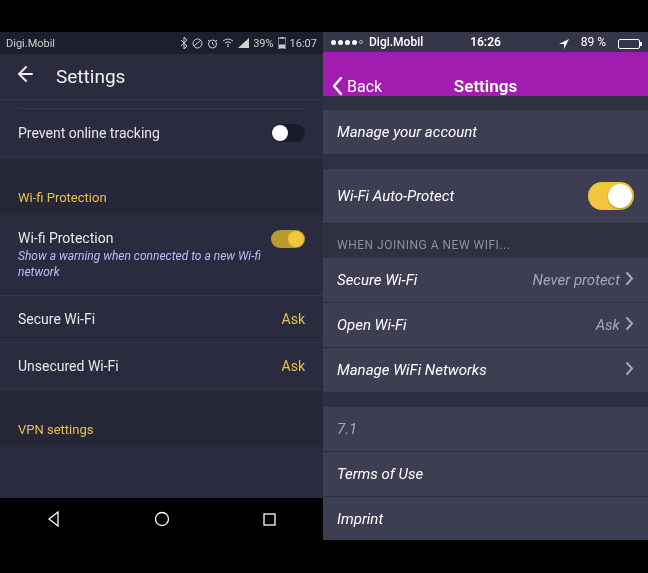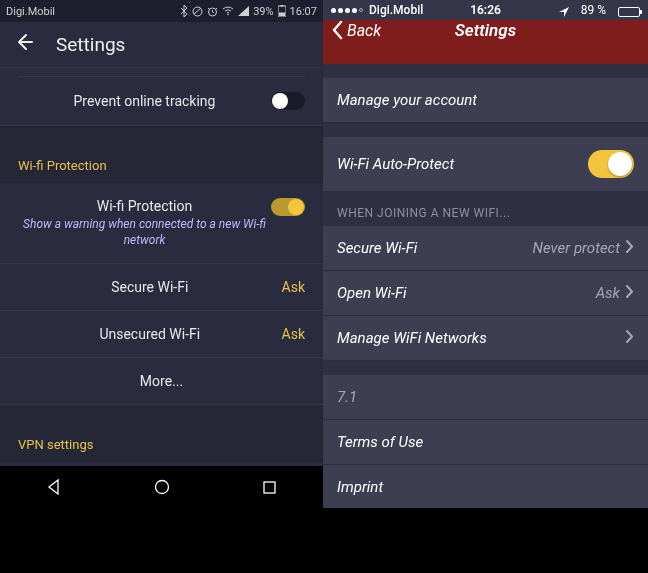--- a/index.html
+++ b/index.html
@@ -4,21 +4,21 @@
 <style>
   * { box-sizing: border-box; margin: 0; padding: 0; }
   body {
     width: 648px;
     height: 573px;
     display: flex;
     font-family: -apple-system, "Helvetica Neue", Roboto, Arial, sans-serif;
     background: #000;
     overflow: hidden;
   }
-  .phone { height: 508px; position: relative; overflow: hidden; }
+  .phone { height: 508px; position: relative; overflow: hidden; margin-top: 32px; }
   .phone-left { width: 323px; background: #2a2b3e; }
   .phone-right { width: 325px; background: #35364a; }
 
   
   .l-status {
     height: 22px;
     background: #1e1f2e;
     display: flex;
     align-items: center;
     padding: 0 6px;
@@ -43,21 +43,20 @@
   .l-header .back-arrow { margin-right: 22px; }
 
   .l-body { background: #2a2b3e; }
   .l-row {
     display: flex;
     align-items: center;
     padding: 15px 18px;
     color: #e8e8e8;
     font-size: 14px;
     border-bottom: 1px solid rgba(255,255,255,0.06);
-    text-align: center;
   }
   .l-row .label { flex: 1; }
   .l-row .sub { font-size: 12px; color: #c4b5fd; margin-top: 3px; line-height: 1.3; font-style: italic; }
   .l-row .value { color: #e6c34a; font-size: 14px; }
 
   .l-section-title {
     padding: 14px 18px 10px 18px;
     color: #e6c34a;
     font-size: 13px;
     background: #252636;
@@ -102,26 +101,25 @@
   .r-status .dots { display: flex; gap: 2px; margin-right: 6px; }
   .r-status .dot { width: 5px; height: 5px; border-radius: 50%; background: #fff; }
   .r-status .dot.empty { background: transparent; border: 1px solid #aaa; width: 4px; height: 4px; }
   .r-status .carrier { flex: 1; font-weight: 500; }
   .r-status .time { position: absolute; left: 50%; transform: translateX(-50%); font-weight: 600; }
   .r-status .right { display: flex; align-items: flex-end; gap: 12px; font-weight: 400; }
 
   .r-header {
     height: 44px;
     display: flex;
-    align-items: flex-start;
+    align-items: flex-end;
     padding: 0 8px;
     color: #fff;
-    background: #7f1d1d;
+    background: #a21caf;
     position: relative;
-    font-style: italic;
   }
   .r-header .back { display: flex; align-items: center; font-size: 16px; }
   .r-header .title {
     position: absolute; left: 50%; transform: translateX(-50%);
     font-size: 17px; font-weight: 600;
   }
 
   .r-body { background: #3b3c50; }
   .r-gap {
     height: 14px;
@@ -251,23 +249,20 @@
     <div class="l-row">
       <span class="label">Secure Wi-Fi</span>
       <span class="value">Ask</span>
     </div>
 
     <div class="l-row">
       <span class="label">Unsecured Wi-Fi</span>
       <span class="value">Ask</span>
     </div>
 
-    <div class="l-row">
-      <span class="label">More...</span>
-    </div>
 
     <div class="l-section-gap"></div>
     <div class="l-section-title">VPN settings</div>
   </div>
 
   <div class="l-navbar">
     <span>
       <svg width="18" height="18" viewBox="0 0 18 18">
           <path d="M13 2 L4 9 L13 16 Z" stroke="#fff" stroke-width="1.3" fill="none"></path>
         </svg>

